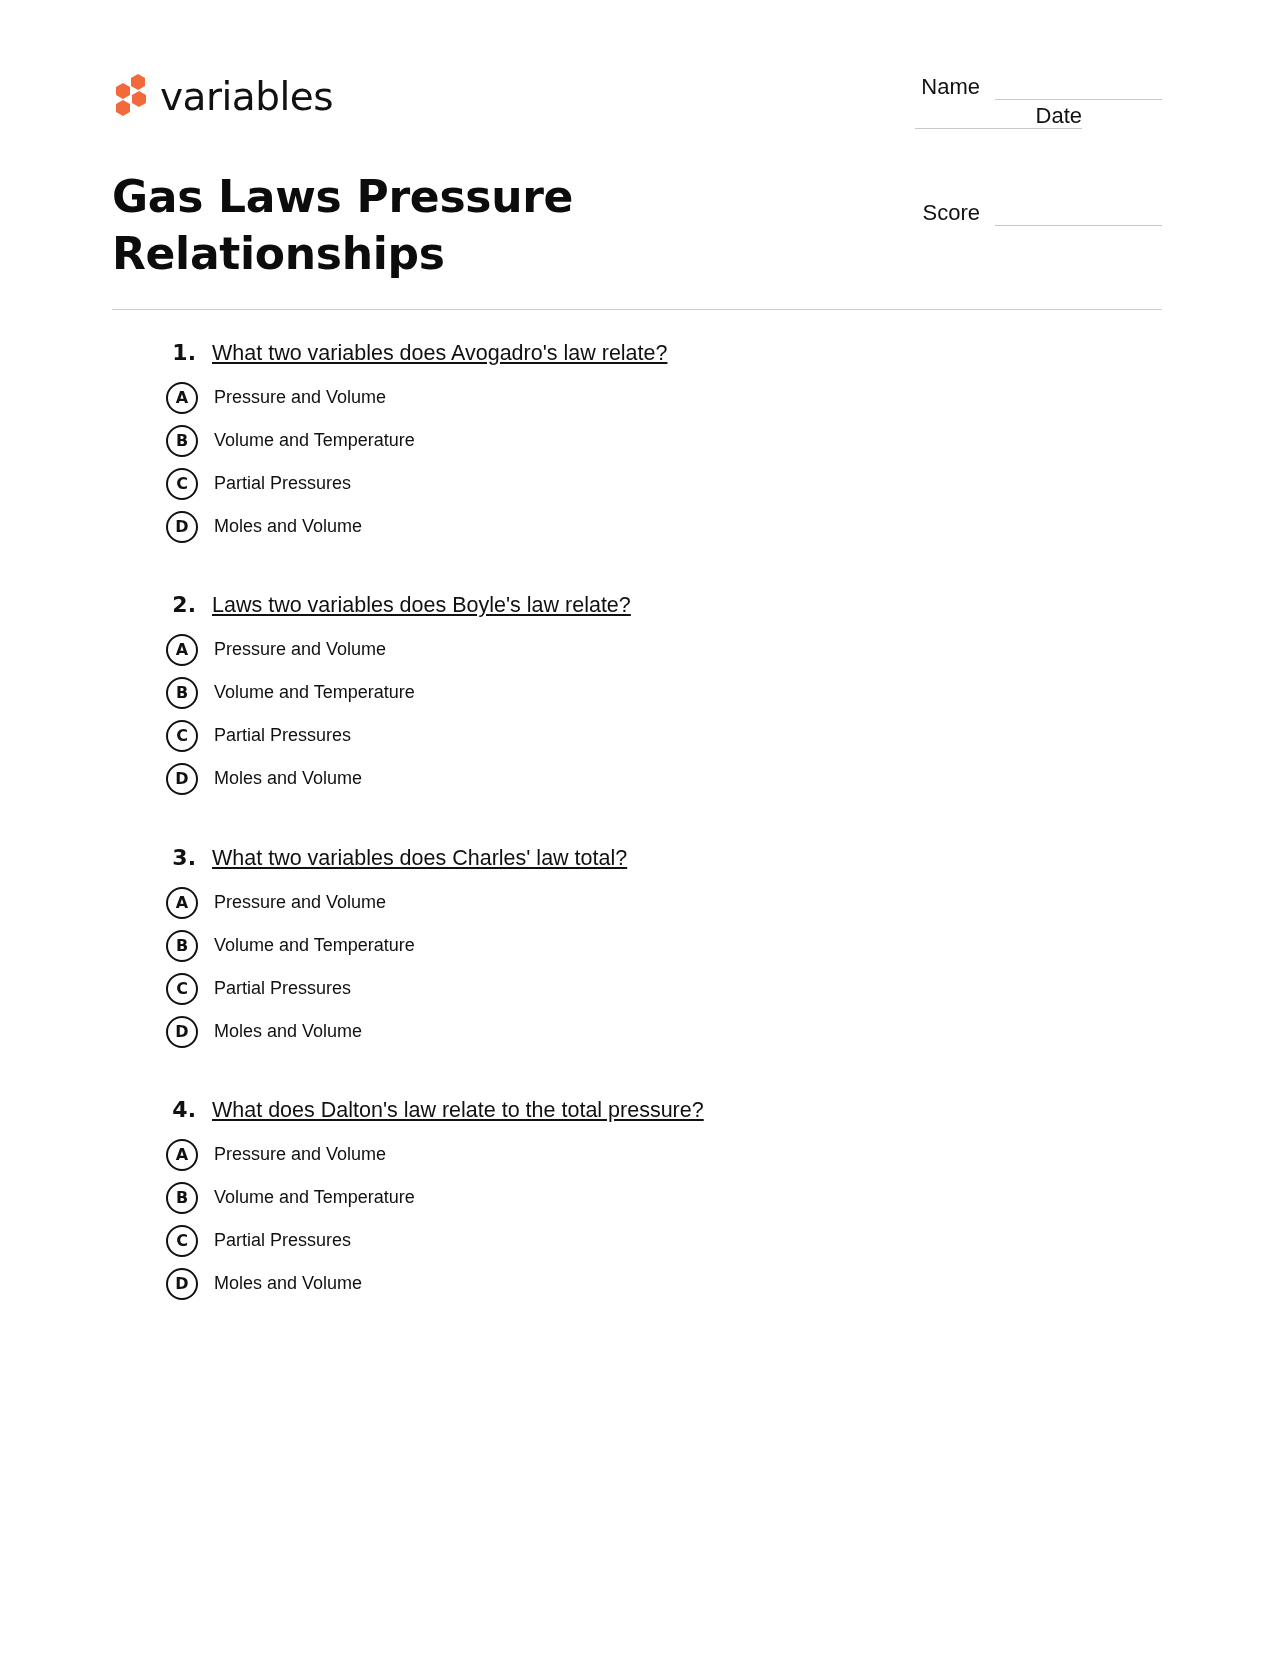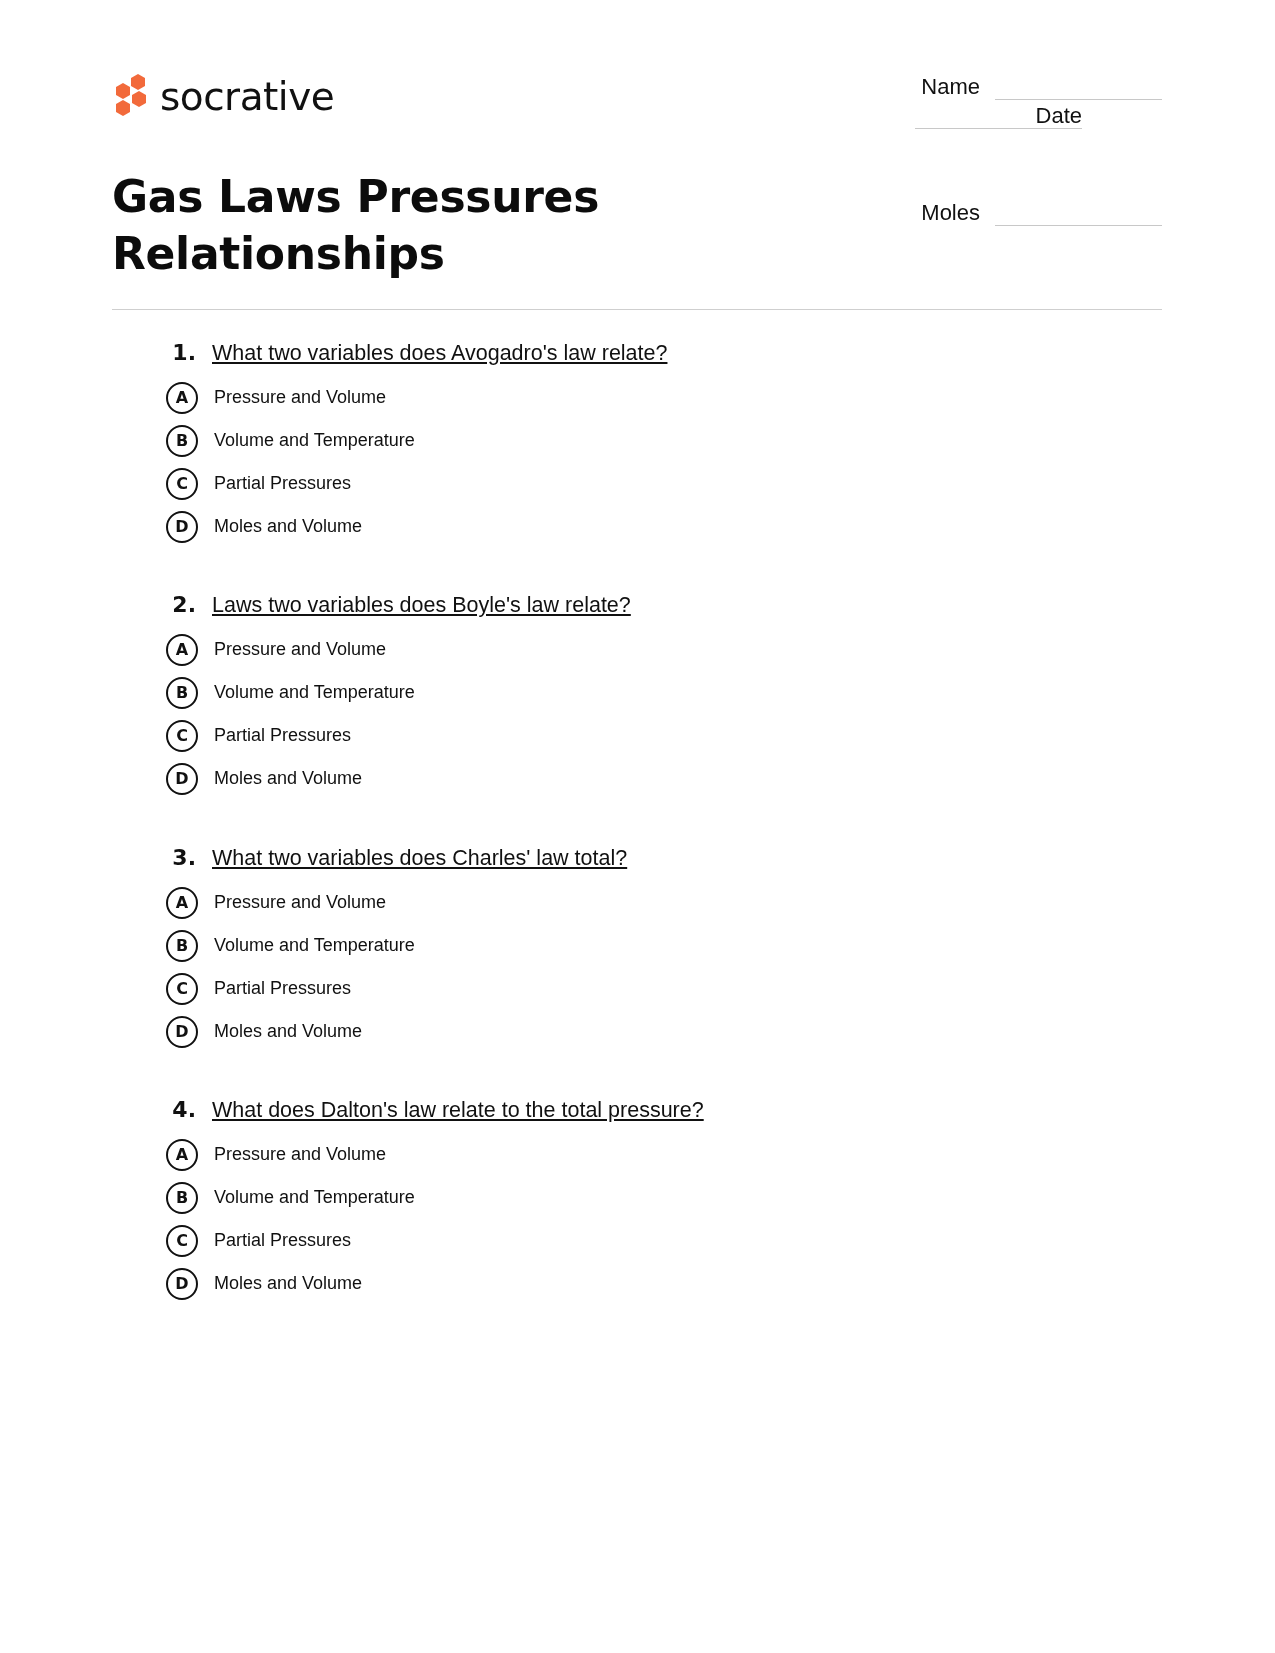--- a/index.html
+++ b/index.html
@@ -26,40 +26,40 @@
 
 <div class="logo">
   <svg width="38" height="48" viewBox="0 0 38 48">
     <g fill="#f26a3b">
       <polygon points="26,2 33,6 33,14 26,18 19,14 19,6"></polygon>
       <polygon points="11,11 18,15 18,23 11,27 4,23 4,15"></polygon>
       <polygon points="27,19 34,23 34,31 27,35 20,31 20,23"></polygon>
       <polygon points="11,28 18,32 18,40 11,44 4,40 4,32"></polygon>
     </g>
   </svg>
-  <span class="logo-text">socrative</span>
+  <span class="logo-text">variables</span>
 </div>
 
 <div class="fields">
   <div class="field" style="top:0;">
     <span class="field-label">Name</span>
     <span class="field-line"></span>
   </div>
   <div class="field" style="top:29px;flex-direction:column;">
     <span class="field-label">Date</span>
     <span class="field-line"></span>
   </div>
   <div class="field" style="top:126px;">
-    <span class="field-label">Moles</span>
+    <span class="field-label">Score</span>
     <span class="field-line"></span>
   </div>
 </div>
 
 <h1 class="title">
-  <span>Gas Laws Pressures Relationships</span><br>
+  <span>Gas Laws Pressure Relationships</span><br>
 </h1>
 
 <div class="divider"></div>
 
 <div class="question" style="top:340px;">
   <div class="q-head">
     <span class="q-num">1.</span>
     <span class="q-text">What two variables does Avogadro's law relate?</span>
   </div>
   <div class="option">

